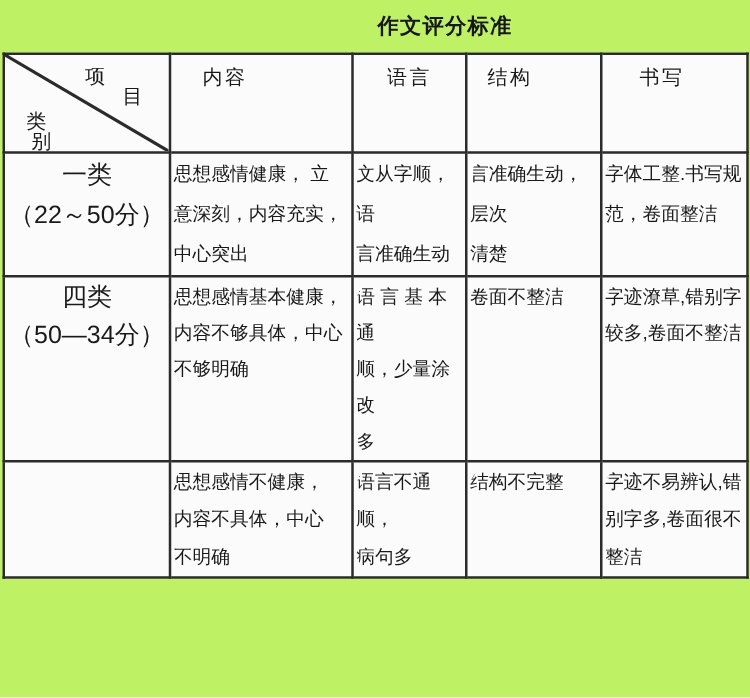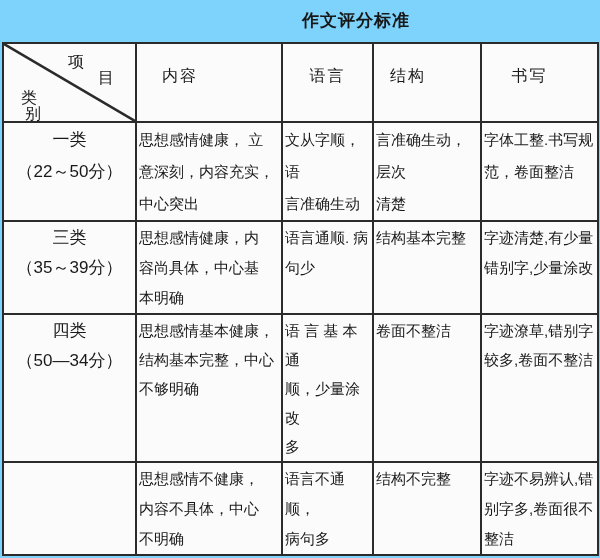--- a/index.html
+++ b/index.html
@@ -8,21 +8,21 @@
     font-family: "Liberation Sans", "DejaVu Sans", sans-serif;
     background: #fafafa;
     color: #1c1c1c;
     position: relative;
     overflow: hidden;
   }
   .page {
     position: absolute;
     top: 0; left: 0;
     width: 600px; height: 558px;
-    background: #7dd3fc;
+    background: #bef264;
   }
   .title {
     position: absolute;
     top: 9px;
     left: 0;
     width: 600px;
     text-align: center;
   }
   .title span {
     position: relative;
@@ -55,21 +55,21 @@
 
   tr.hdr { height: 79px; }
   tr.r1 { height: 96px; }
   tr.r2 { height: 64px; }
   tr.r3 { height: 92px; }
   tr.r4 { height: 89px; }
   tr.r5 { height: 91px; }
 
   th.colhead {
     font-size: 16px;
-    padding-top: 22px;
+    padding-top: 8px;
     text-align: center;
     letter-spacing: 2px;
     color: #191919;
   }
   th.h-content { padding-right: 58px; }
   th.h-struct  { padding-right: 38px; font-family: Liberation Serif, serif; }
   th.h-write   { padding-right: 20px; }
 
   td.corner { position: relative; padding: 0; }
   .corner svg { position: absolute; top: 0; left: 0; width: 100%; height: 100%; }
@@ -79,31 +79,32 @@
     color: #191919;
     line-height: 1;
   }
   .ch.xiang { left: 64px; top: 10px; }
   .ch.mu    { left: 94px; top: 26px; }
   .ch.lei   { left: 17px; top: 46px; }
   .ch.bie   { left: 21px; top: 62px; }
 
   td.cat {
     text-align: center;
-    font-size: 17px;
+    font-size: 20px;
     line-height: 32px;
     padding-top: 1px;
     color: #191919;
   }
   td.cell {
     font-size: 15px;
     line-height: 30px;
     padding: 1px 0 0 2px;
     white-space: pre-line;
     color: #191919;
+    border-radius: 24px;
   }
   tr.r1 td.cell, tr.r1 td.cat { line-height: 32px; }
   tr.r2 td.cat, tr.r3 td.cat, tr.r4 td.cat, tr.r5 td.cat { line-height: 30px; }
   tr.r4 td.cell { line-height: 29px; }
   tr.r5 td.cat { padding-top: 30px; }
 </style>
 </head>
 <body>
 
 <div class="page">
@@ -145,36 +146,25 @@
 中心突出</td>
       <td class="cell">文从字顺，语
 言准确生动</td>
       <td class="cell">言准确生动，层次
 清楚</td>
       <td class="cell">字体工整.书写规
 范，卷面整洁</td>
     </tr>
 
 
-    <tr class="r3">
-      <td class="cat"><span>三类</span><br><span>（35～39分）</span></td>
-      <td class="cell">思想感情健康，内
-容尚具体，中心基
-本明确</td>
-      <td class="cell">语言通顺. 病
-句少</td>
-      <td class="cell">结构基本完整</td>
-      <td class="cell">字迹清楚,有少量
-错别字,少量涂改</td>
-    </tr>
 
     <tr class="r4">
       <td class="cat"><span>四类</span><br><span>（50—34分）</span></td>
       <td class="cell">思想感情基本健康，
-结构基本完整，中心
+内容不够具体，中心
 不够明确</td>
       <td class="cell">语 言 基 本 通
 顺，少量涂改
 多</td>
       <td class="cell">卷面不整洁</td>
       <td class="cell">字迹潦草,错别字
 较多,卷面不整洁</td>
     </tr>
 
     <tr class="r5">

